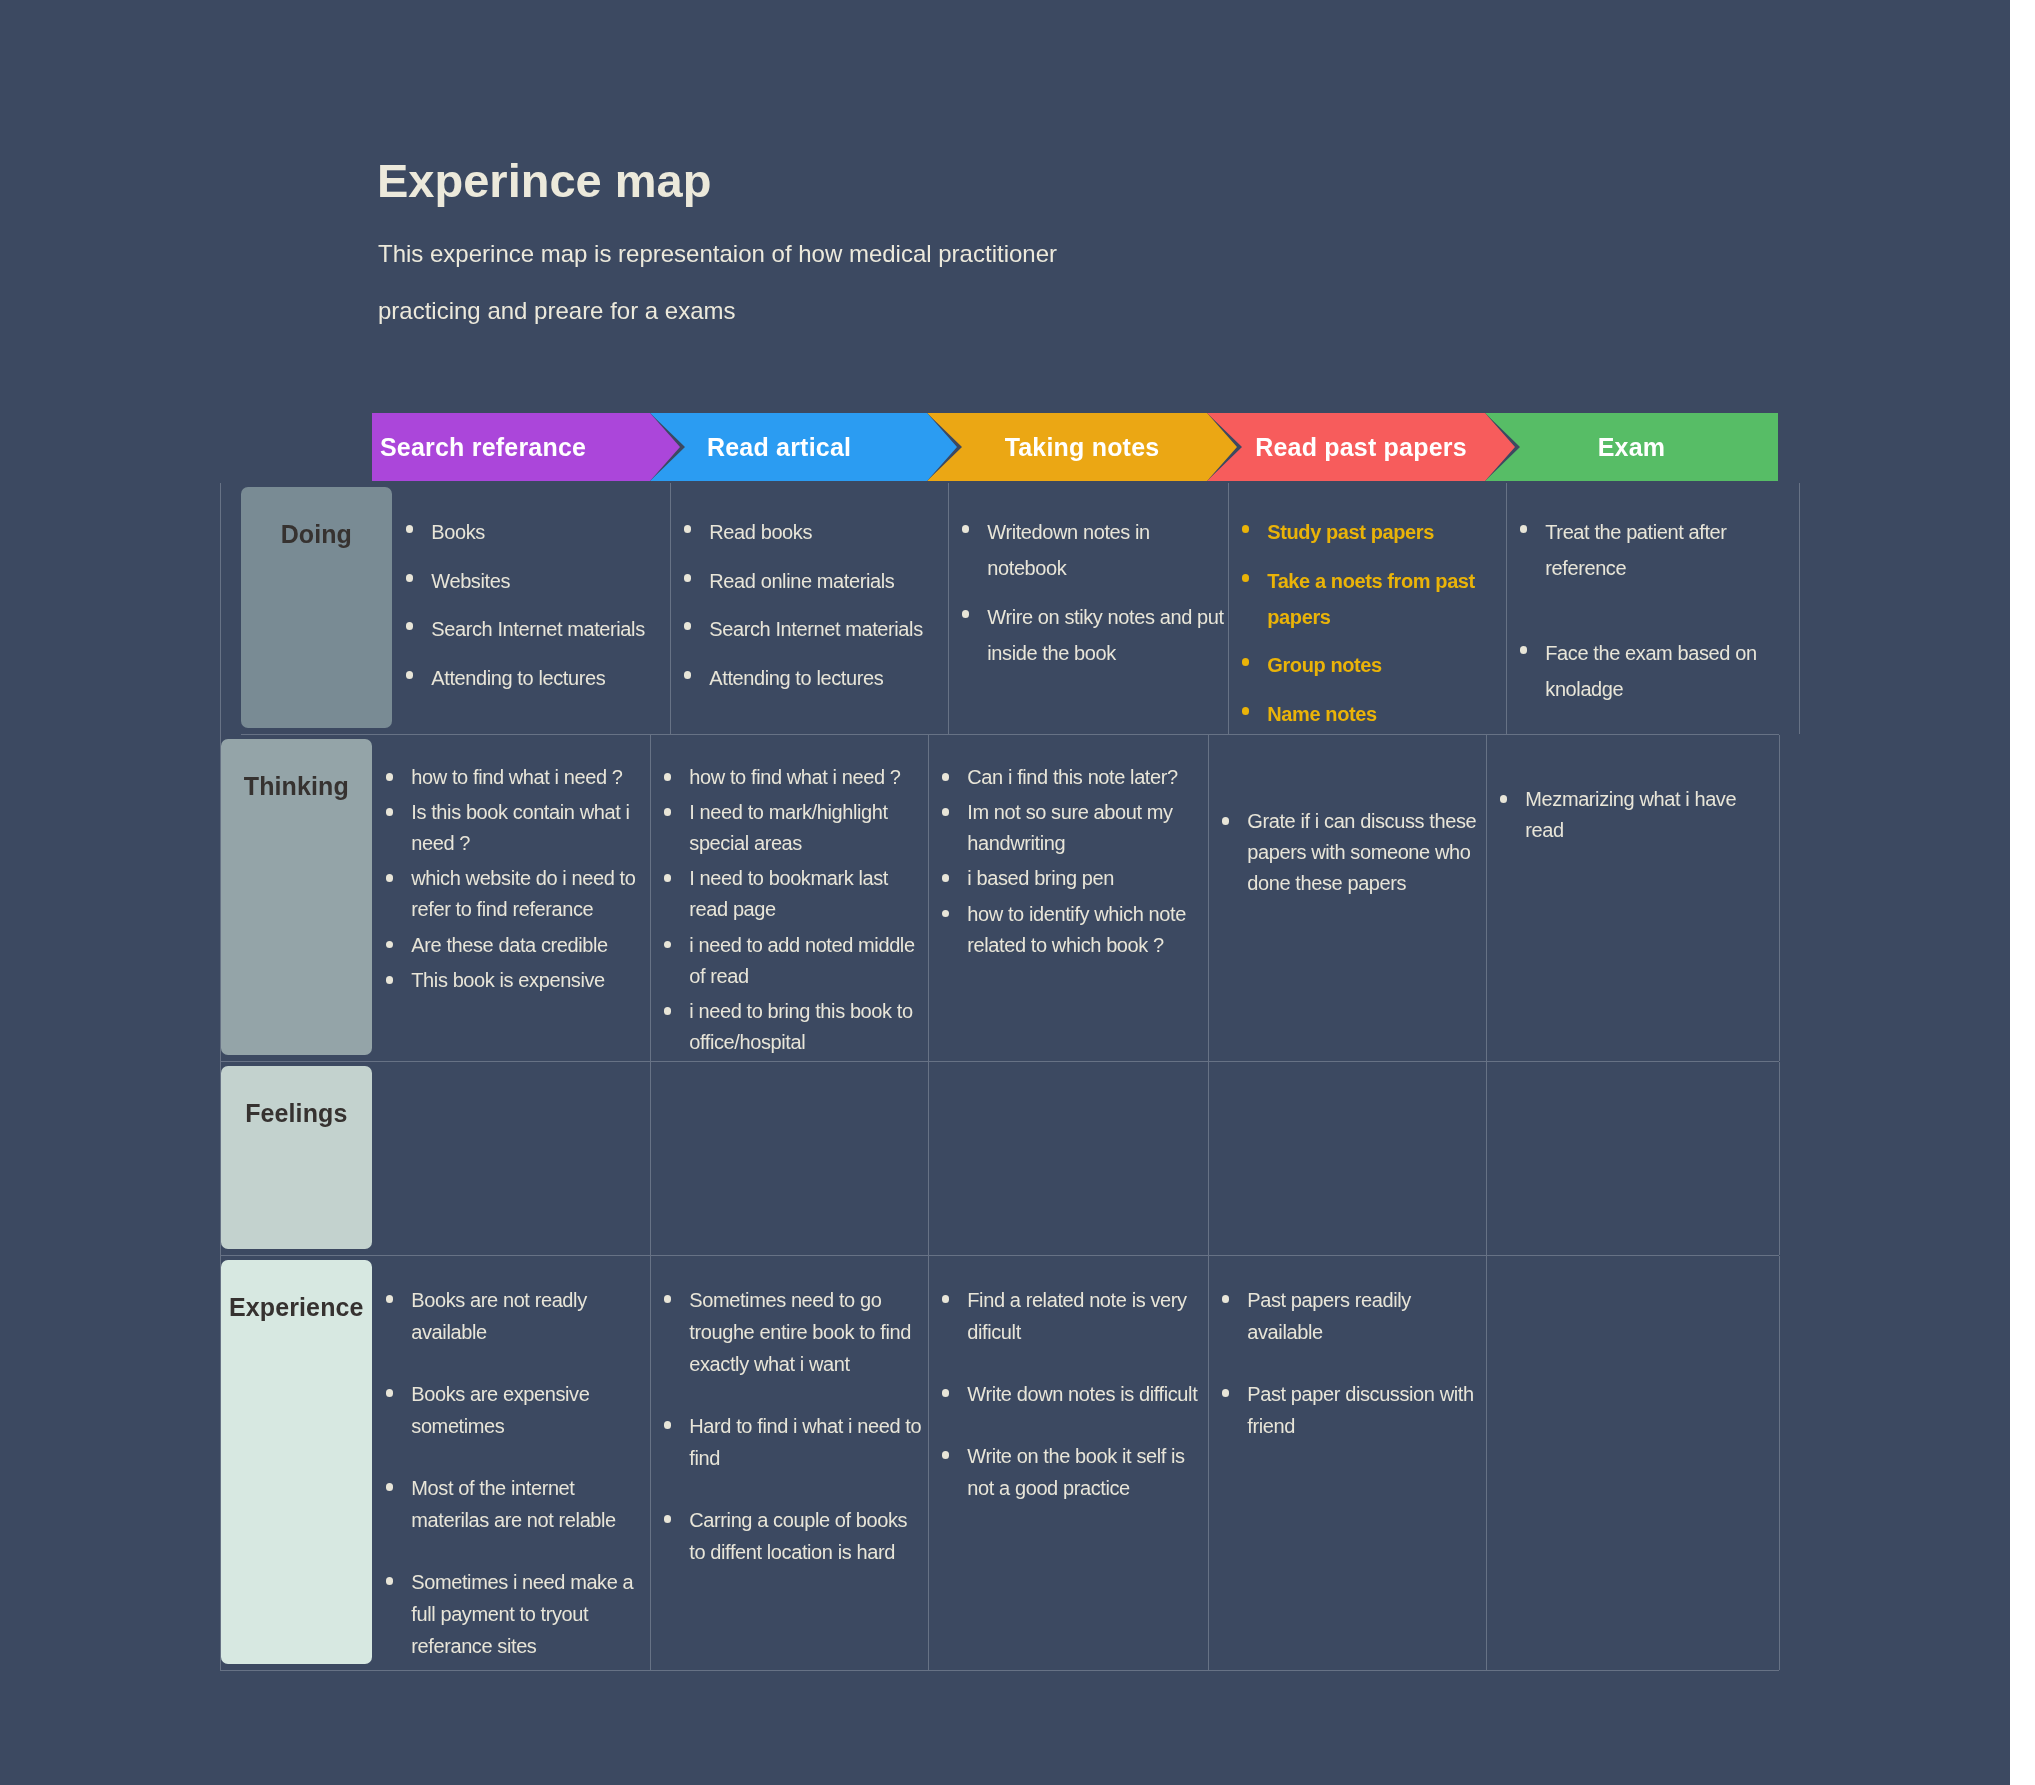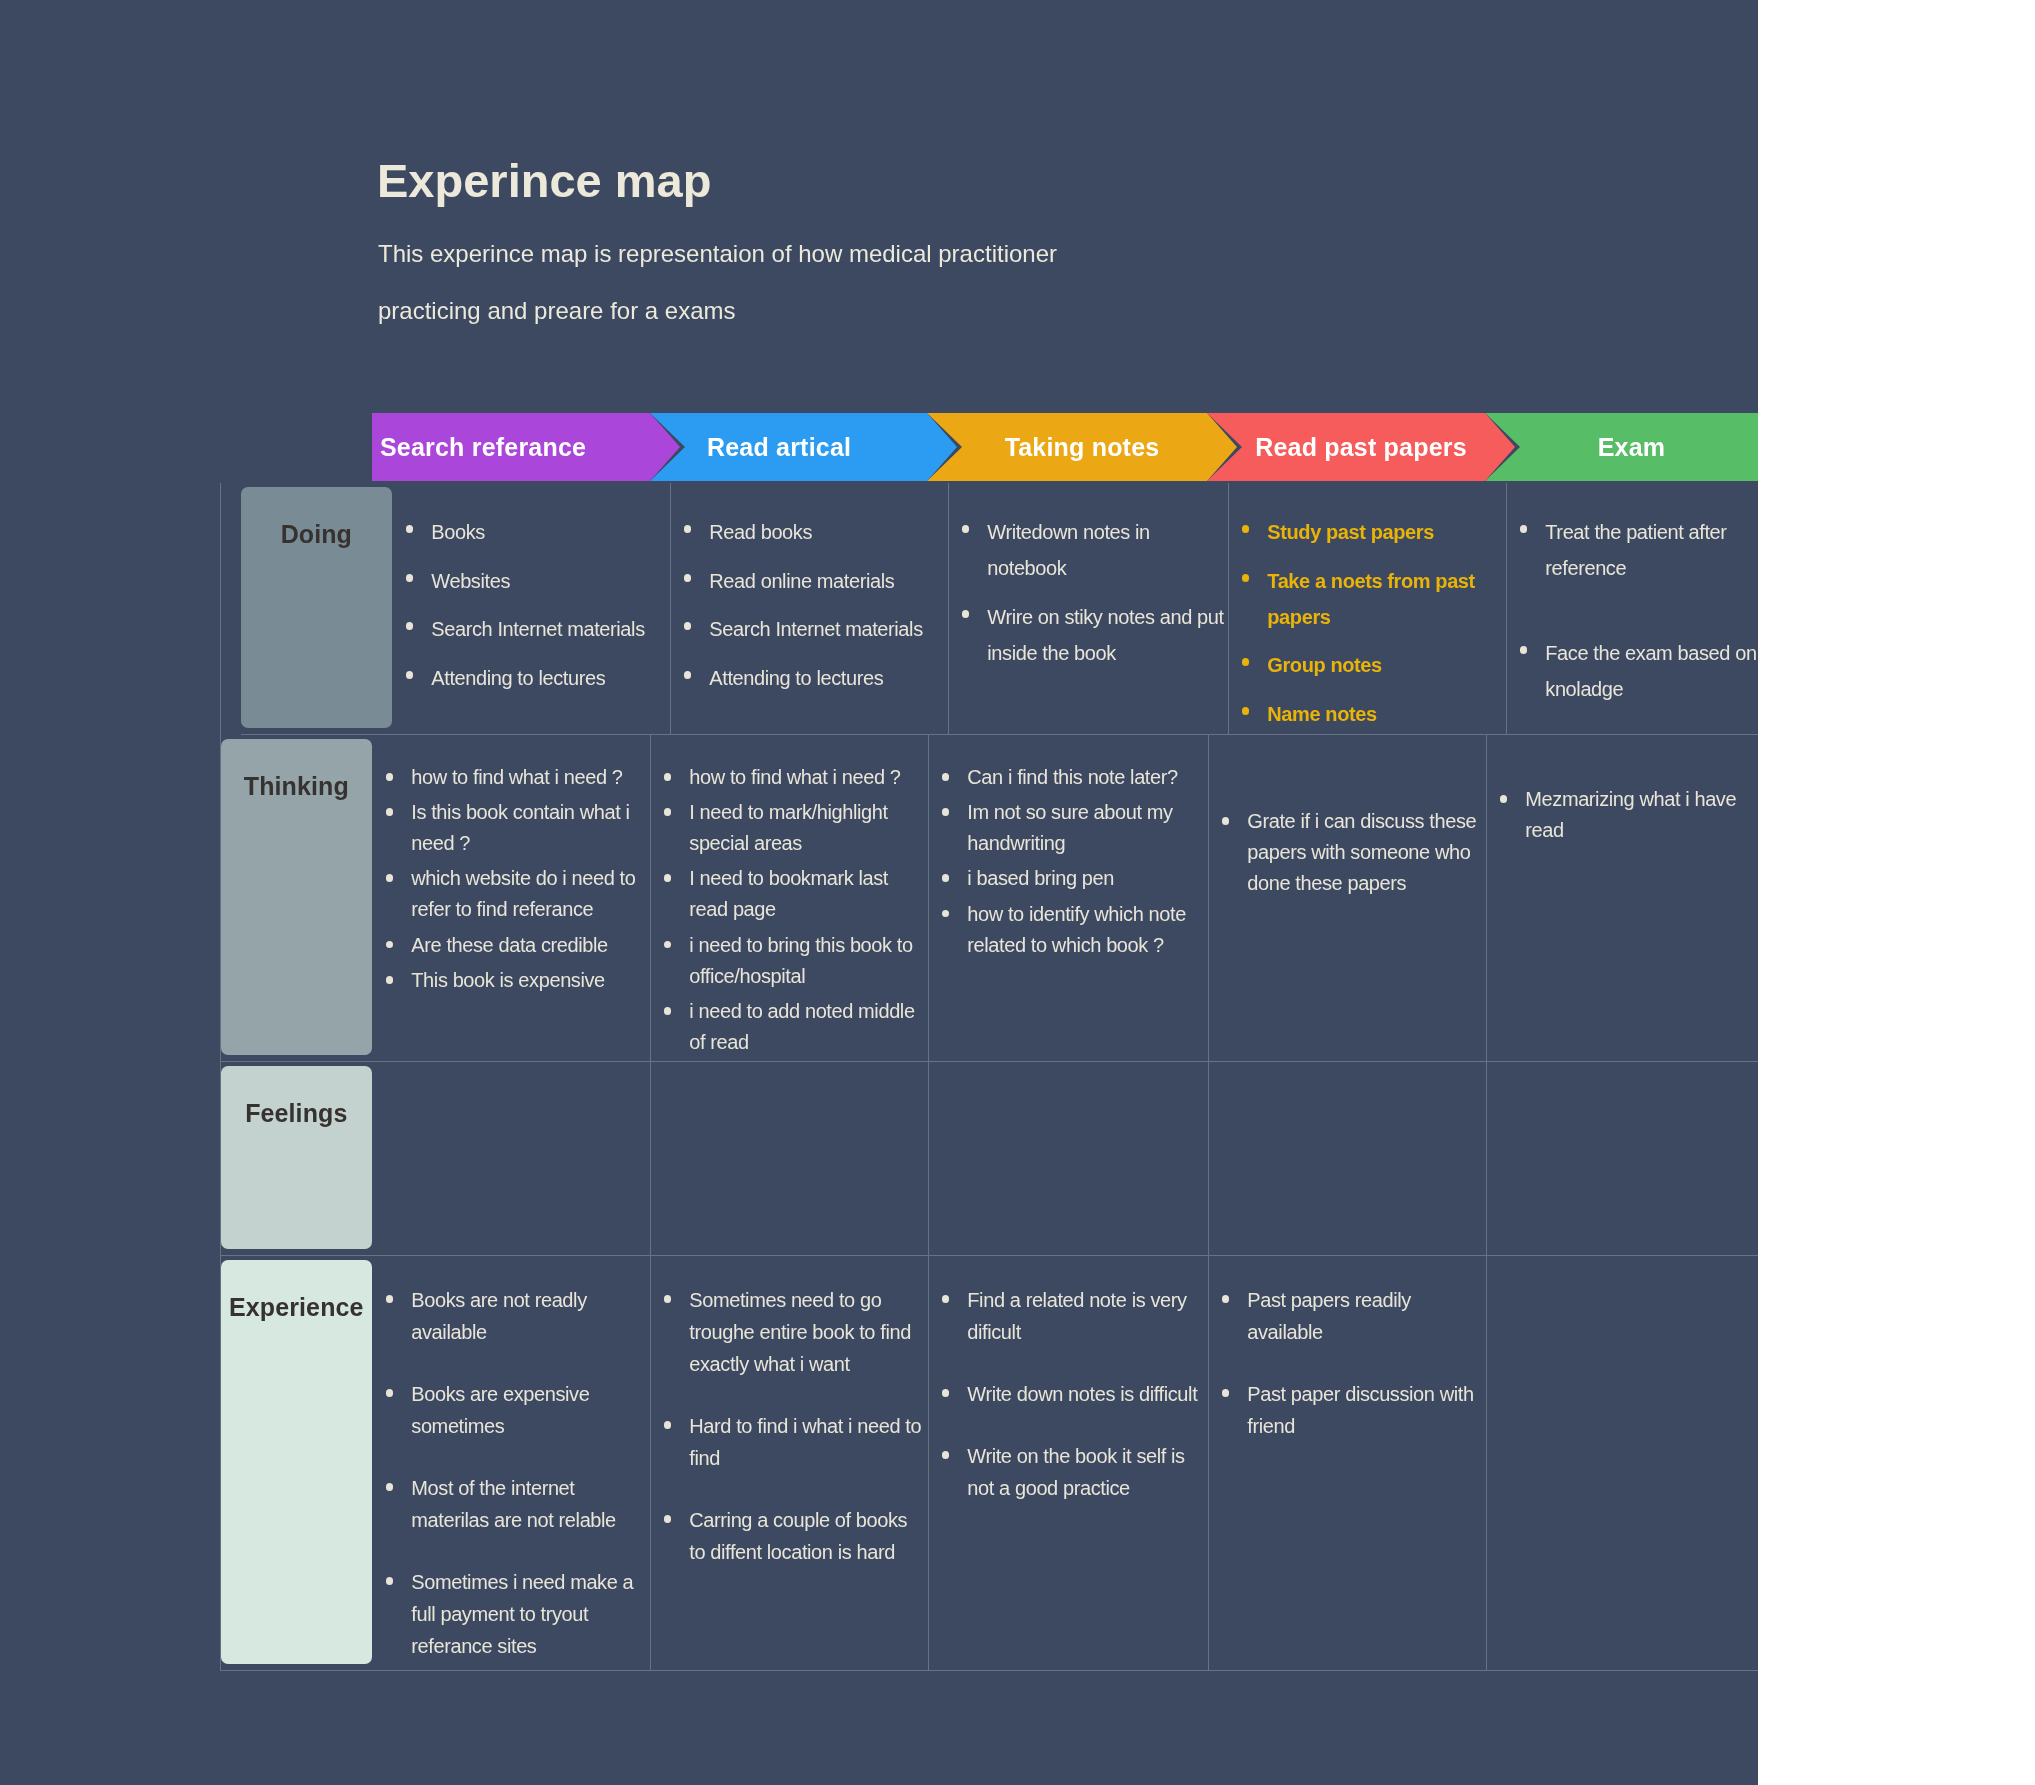--- a/index.html
+++ b/index.html
@@ -1,18 +1,18 @@
 <!DOCTYPE html>
 <html style="font-size:11.3px"><head>
 <meta charset="utf-8">
 <style>
   html,body{margin:0;padding:0;}
   .page{
     position:relative;
-    width:1758px;height:1785px;
+    width:2010px;height:1785px;
     font-family:"Liberation Sans", sans-serif;
     overflow:hidden;
   }
   .title{
     position:absolute;left:377px;top:122px;
     font-size:47px;font-weight:bold;
   }
   .subtitle{
     position:absolute;left:378px;top:225px;
     font-size:24px;line-height:57px;font-weight:400;
@@ -209,23 +209,23 @@
 
             <div class="cell">
               <ul style="color: rgb(232, 229, 216);">
 
                   <li>how to  find what i need ?</li>
 
                   <li>I need to mark/highlight special areas</li>
 
                   <li>I need to bookmark last read page</li>
 
+                  <li>i need to add noted middle of  read</li>
+
                   <li>i need to bring this  book to office/hospital</li>
-
-                  <li>i need to add noted middle of  read</li>
 
               </ul>
             </div>
 
             <div class="cell">
               <ul style="color: rgb(232, 229, 216);">
 
                   <li>Can i find this note later?</li>
 
                   <li>Im not so sure about my handwriting</li>

